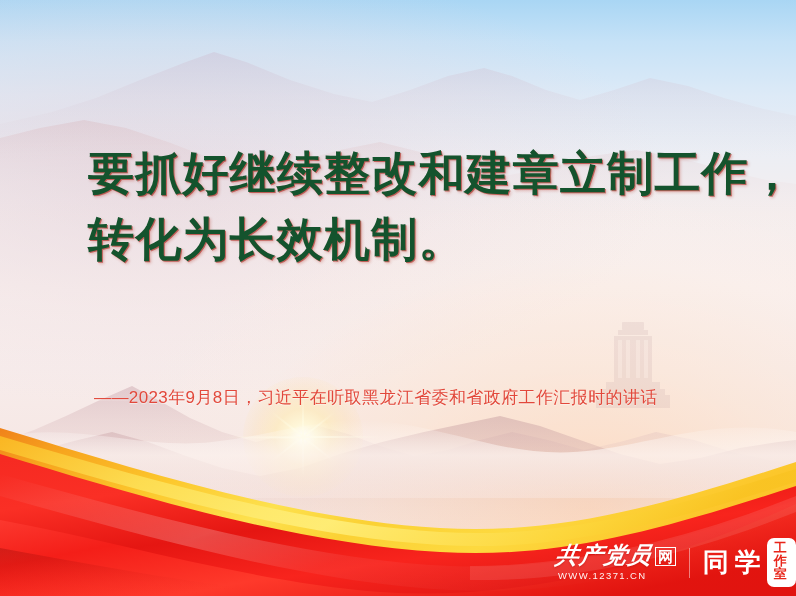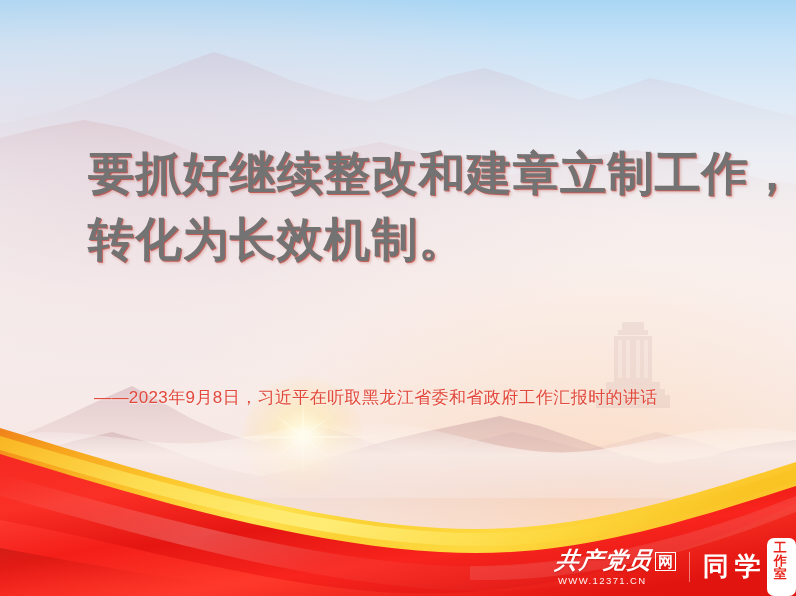--- a/index.html
+++ b/index.html
@@ -91,21 +91,21 @@
   
   .headline{
     position:absolute; left:88px; top:140px; width:670px;
   }
   .hl-line{
     font-family:"Liberation Sans","DejaVu Sans",sans-serif;
     font-weight:bold;
     font-size:46px;
     line-height:66px;
     letter-spacing:1.2px;
-    color:#737373;
+    color:#14532d;
     white-space:nowrap;
     text-shadow:
       1px 1px 0 rgba(168,24,12,.55),
       2px 2px 3px rgba(170,30,16,.28);
   }
 
   
   .attrib{
     position:absolute; left:94px; top:386px;
     font-size:17px;
@@ -170,21 +170,21 @@
     color:#ffffff;
     letter-spacing:1px;
   }
   .tx-pill{
     background:#ffffff;
     color:#e8251a;
     font-family:"Liberation Sans","DejaVu Sans",sans-serif;
     font-weight:bold;
     font-size:13px;
     letter-spacing:1.2px;
-    padding:3px 7px 16px;
+    padding:3px 7px 7px;
     border-radius:7px;
     line-height:13px;
   }
 
   
   .grain{
     position:absolute; inset:0;
     background:radial-gradient(ellipse 900px 620px at 50% 45%,
       rgba(255,255,255,0) 60%, rgba(220,200,200,.18) 100%);
   }

